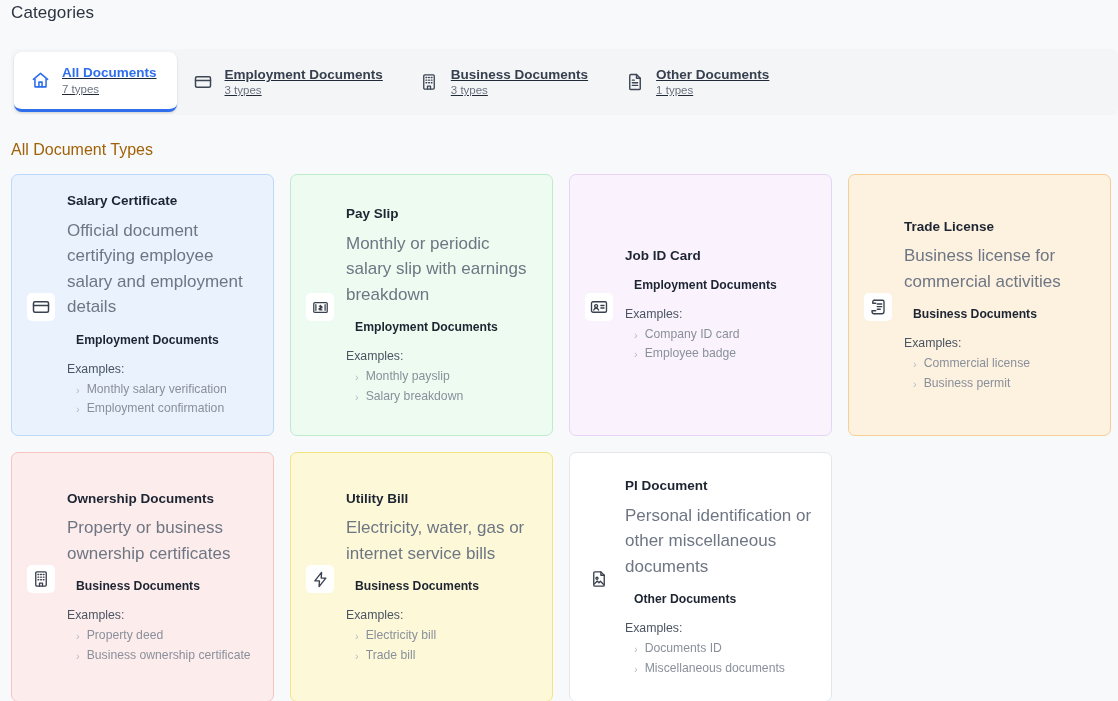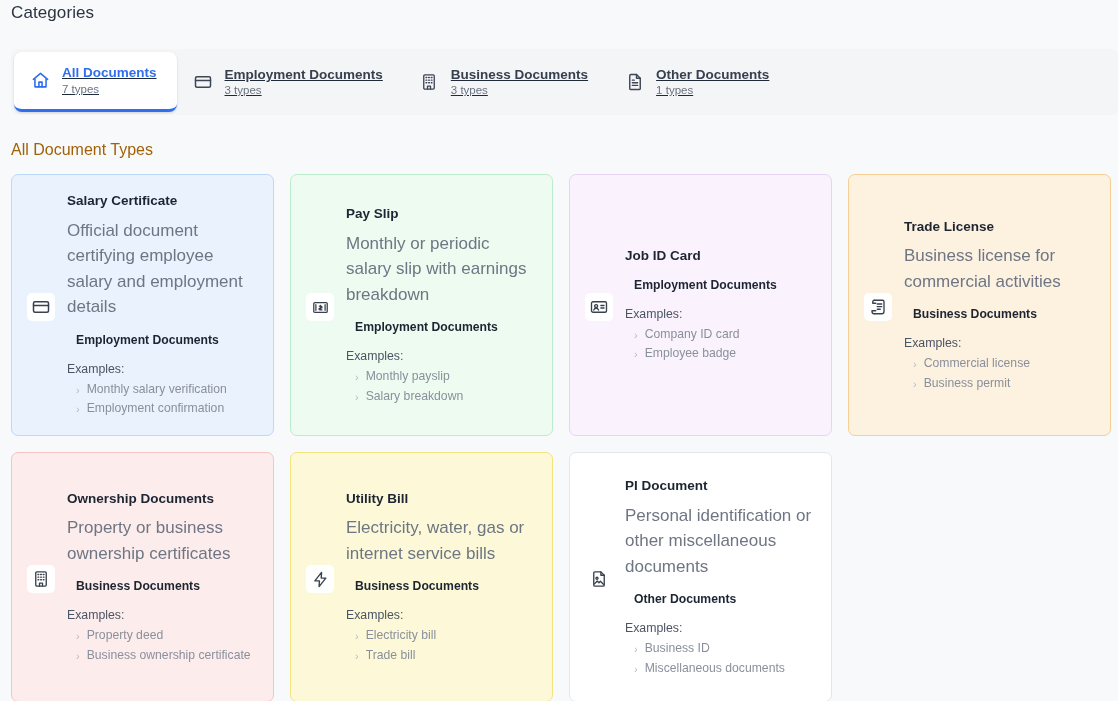--- a/index.html
+++ b/index.html
@@ -415,21 +415,21 @@
         </svg>
       </span>
       <div class="card-body">
         <div class="card-title">PI Document</div>
         <div class="card-desc">Personal identification or other miscellaneous documents</div>
         <div class="card-category">Other Documents</div>
         <div class="examples-label">Examples:</div>
         <ul class="examples-list">
           <li class="example-item">
             <span class="chev">›</span>
-            <span>Business ID</span>
+            <span>Documents ID</span>
           </li>
           <li class="example-item">
             <span class="chev">›</span>
             <span>Miscellaneous documents</span>
           </li>
         </ul>
       </div>
     </div>
   </div>
 

